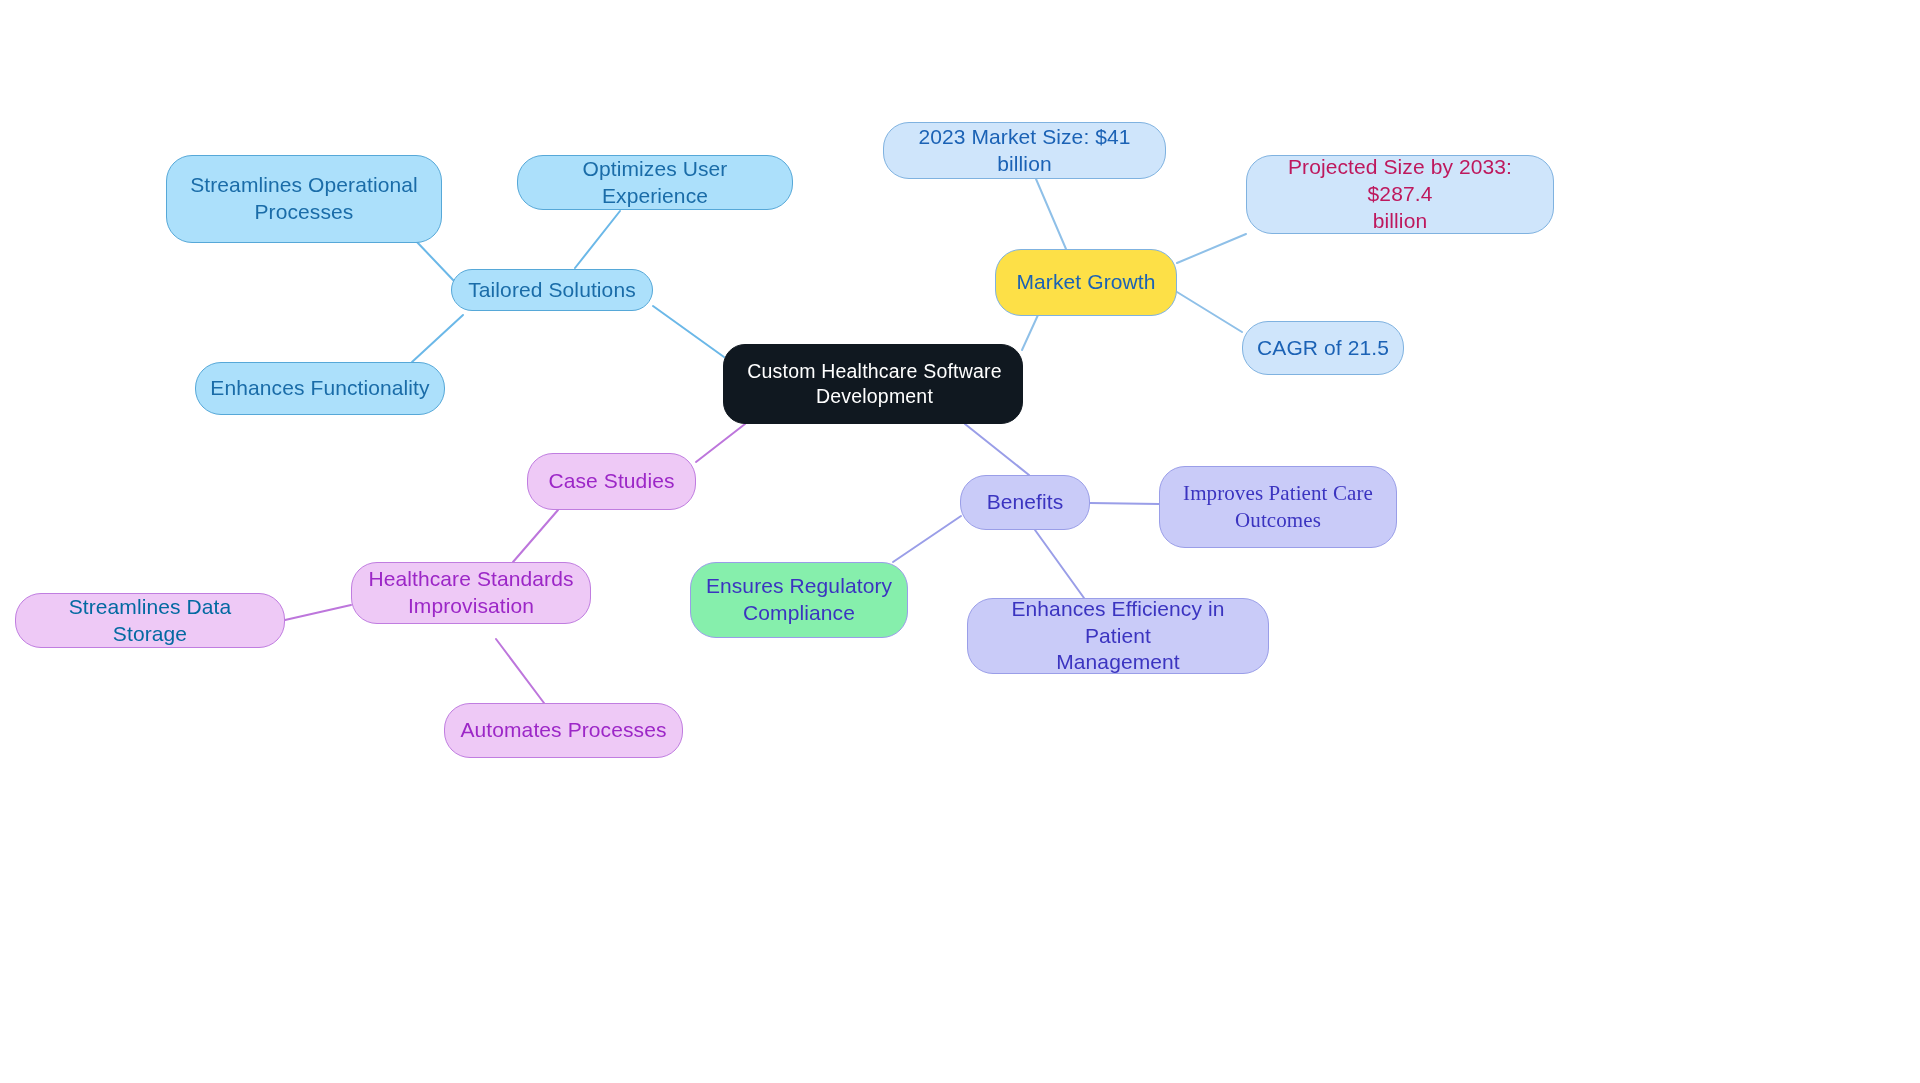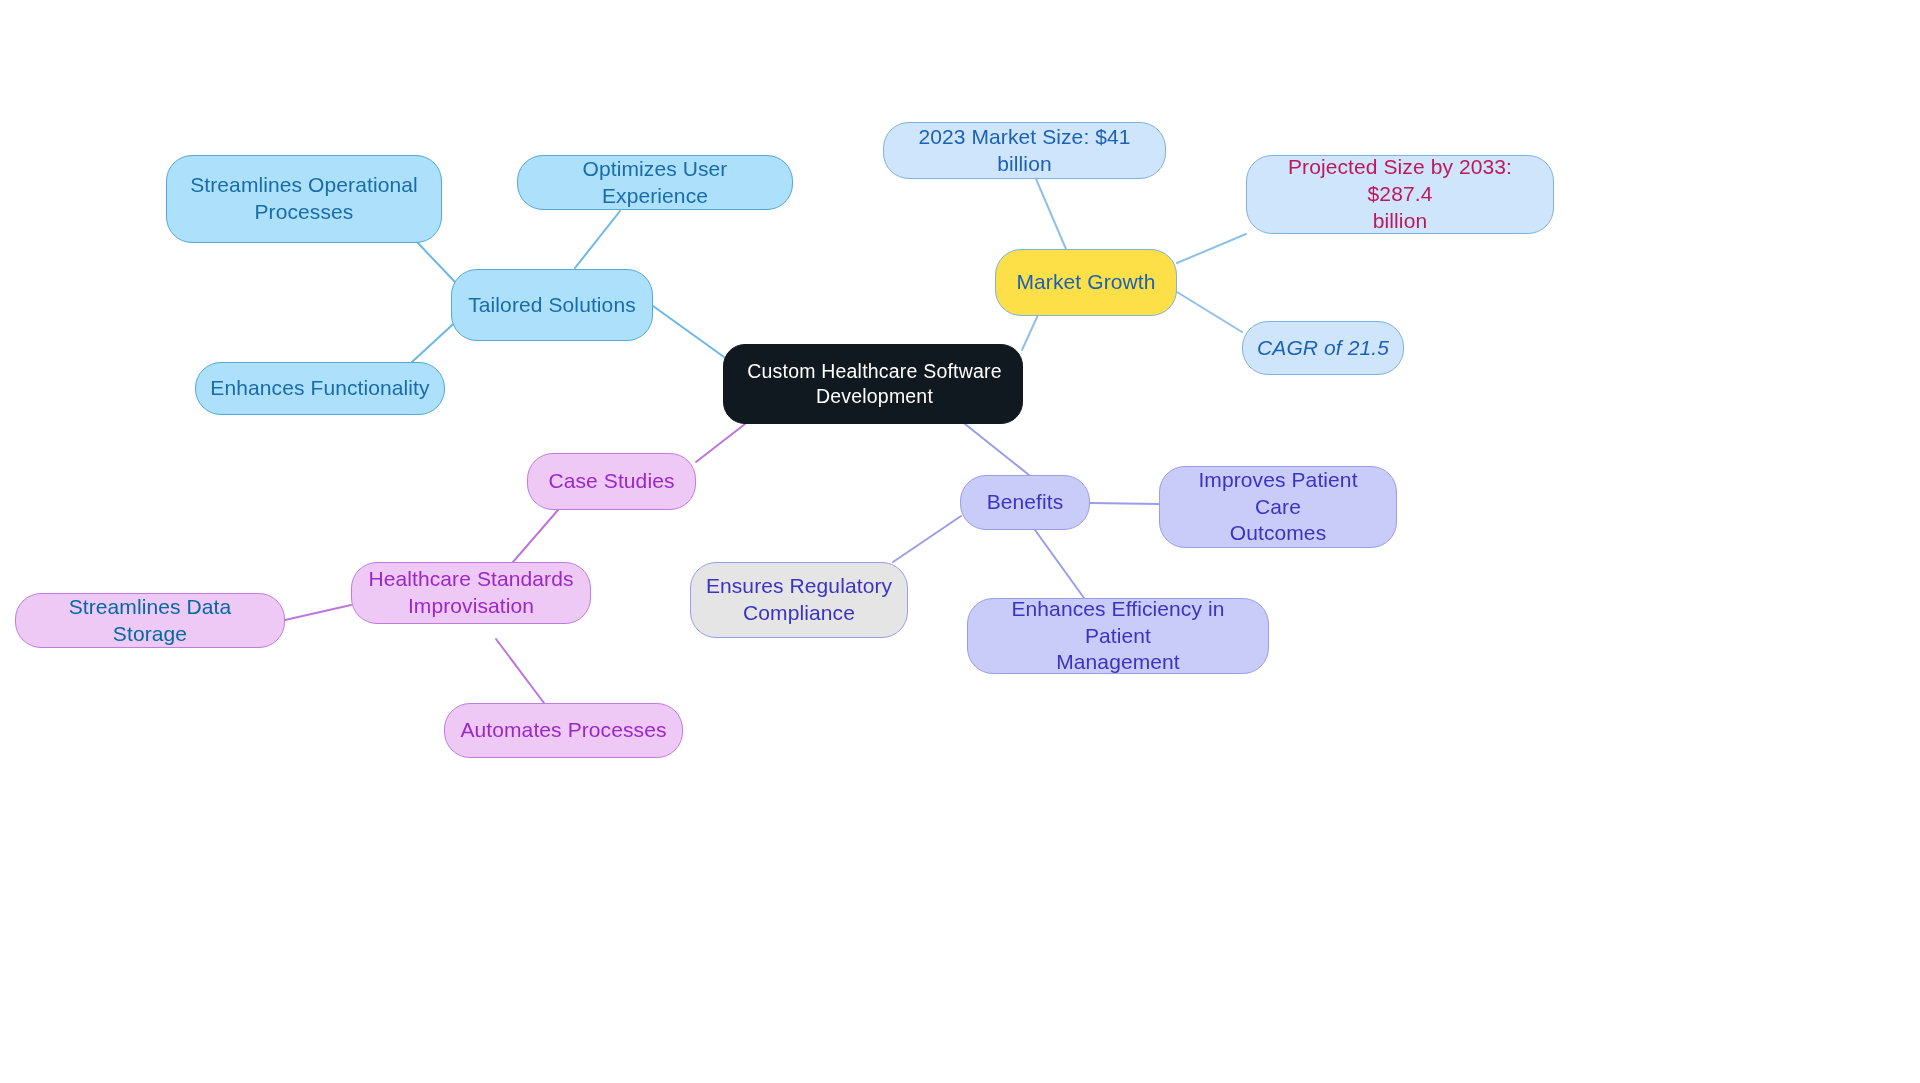--- a/index.html
+++ b/index.html
@@ -70,34 +70,34 @@
       <line x1="1090" y1="503" x2="1159" y2="504" stroke="#9a9ee8" stroke-width="2" stroke-linecap="round"></line>
       <line x1="961" y1="516" x2="893" y2="562" stroke="#9a9ee8" stroke-width="2" stroke-linecap="round"></line>
       <line x1="1035" y1="530" x2="1084" y2="598" stroke="#9a9ee8" stroke-width="2" stroke-linecap="round"></line>
       <line x1="745" y1="424" x2="696" y2="462" stroke="#bd76dc" stroke-width="2" stroke-linecap="round"></line>
       <line x1="558" y1="510" x2="513" y2="562" stroke="#bd76dc" stroke-width="2" stroke-linecap="round"></line>
       <line x1="351" y1="605" x2="285" y2="620" stroke="#bd76dc" stroke-width="2" stroke-linecap="round"></line>
       <line x1="496" y1="639" x2="544" y2="703" stroke="#bd76dc" stroke-width="2" stroke-linecap="round"></line>
     </svg>
   <div id="nodes">
       <div class="node root" style="left: 723px; top: 344px; width: 300px; height: 80px; background: rgb(16, 24, 32); border-color: rgb(16, 24, 32); color: rgb(255, 255, 255);">Custom Healthcare Software Development</div>
-      <div class="node branch" style="left: 451px; top: 269px; width: 202px; height: 72px; background: rgb(172, 224, 251); border-color: rgb(86, 168, 216); color: rgb(26, 108, 168);">Tailored Solutions</div>
+      <div class="node branch" style="left: 451px; top: 269px; width: 202px; height: 42px; background: rgb(172, 224, 251); border-color: rgb(86, 168, 216); color: rgb(26, 108, 168);">Tailored Solutions</div>
       <div class="node branch" style="left: 166px; top: 155px; width: 276px; height: 88px; background: rgb(172, 224, 251); border-color: rgb(86, 168, 216); color: rgb(26, 108, 168);">Streamlines Operational
 Processes</div>
       <div class="node branch" style="left: 517px; top: 155px; width: 276px; height: 55px; background: rgb(172, 224, 251); border-color: rgb(86, 168, 216); color: rgb(26, 108, 168);">Optimizes User Experience</div>
       <div class="node branch" style="left: 195px; top: 362px; width: 250px; height: 53px; background: rgb(172, 224, 251); border-color: rgb(86, 168, 216); color: rgb(26, 108, 168);">Enhances Functionality</div>
       <div class="node branch" style="left: 995px; top: 249px; width: 182px; height: 67px; background: #fde047; border-color: rgb(127, 178, 224); color: rgb(27, 98, 181);">Market Growth</div>
       <div class="node branch" style="left: 883px; top: 122px; width: 283px; height: 57px; background: rgb(207, 229, 251); border-color: rgb(127, 178, 224); color: rgb(27, 98, 181);">2023 Market Size: $41 billion</div>
       <div class="node branch" style="left: 1246px; top: 155px; width: 308px; height: 79px; background: rgb(207, 229, 251); border-color: rgb(127, 178, 224); color: #be185d;">Projected Size by 2033: $287.4
 billion</div>
-      <div class="node branch" style="left: 1242px; top: 321px; width: 162px; height: 54px; background: rgb(207, 229, 251); border-color: rgb(127, 178, 224); color: rgb(27, 98, 181); font-style: italic;">CAGR of 21.5</div>
+      <div class="node branch" style="left: 1242px; top: 321px; width: 162px; height: 54px; background: rgb(207, 229, 251); border-color: rgb(127, 178, 224); color: rgb(27, 98, 181);">CAGR of 21.5</div>
       <div class="node branch" style="left: 960px; top: 475px; width: 130px; height: 55px; background: rgb(201, 203, 248); border-color: rgb(154, 158, 232); color: rgb(59, 52, 192);">Benefits</div>
-      <div class="node branch" style="left: 1159px; top: 466px; width: 238px; height: 82px; background: rgb(201, 203, 248); border-color: rgb(154, 158, 232); color: rgb(59, 52, 192);">Improves Patient Care
+      <div class="node branch" style="left: 1159px; top: 466px; width: 238px; height: 82px; background: rgb(201, 203, 248); border-color: rgb(154, 158, 232); color: rgb(59, 52, 192); font-family: Liberation Serif, serif;">Improves Patient Care
 Outcomes</div>
-      <div class="node branch" style="left: 690px; top: 562px; width: 218px; height: 76px; background: #e5e5e5; border-color: rgb(154, 158, 232); color: rgb(59, 52, 192); text-align: center;">Ensures Regulatory
+      <div class="node branch" style="left: 690px; top: 562px; width: 218px; height: 76px; background: #86efac; border-color: rgb(154, 158, 232); color: rgb(59, 52, 192); text-align: center;">Ensures Regulatory
 Compliance</div>
       <div class="node branch" style="left: 967px; top: 598px; width: 302px; height: 76px; background: rgb(201, 203, 248); border-color: rgb(154, 158, 232); color: rgb(59, 52, 192); padding-left: 14px;">Enhances Efficiency in Patient
 Management</div>
       <div class="node branch" style="left: 527px; top: 453px; width: 169px; height: 57px; background: rgb(238, 201, 246); border-color: rgb(192, 125, 224); color: rgb(156, 39, 199);">Case Studies</div>
       <div class="node branch" style="left: 351px; top: 562px; width: 240px; height: 62px; background: rgb(238, 201, 246); border-color: rgb(192, 125, 224); color: rgb(156, 39, 199);">Healthcare Standards
 Improvisation</div>
       <div class="node branch" style="left: 15px; top: 593px; width: 270px; height: 55px; background: rgb(238, 201, 246); border-color: rgb(192, 125, 224); color: #0369a1;">Streamlines Data Storage</div>
       <div class="node branch" style="left: 444px; top: 703px; width: 239px; height: 55px; background: rgb(238, 201, 246); border-color: rgb(192, 125, 224); color: rgb(156, 39, 199);">Automates Processes</div>
     </div>
 </div>

